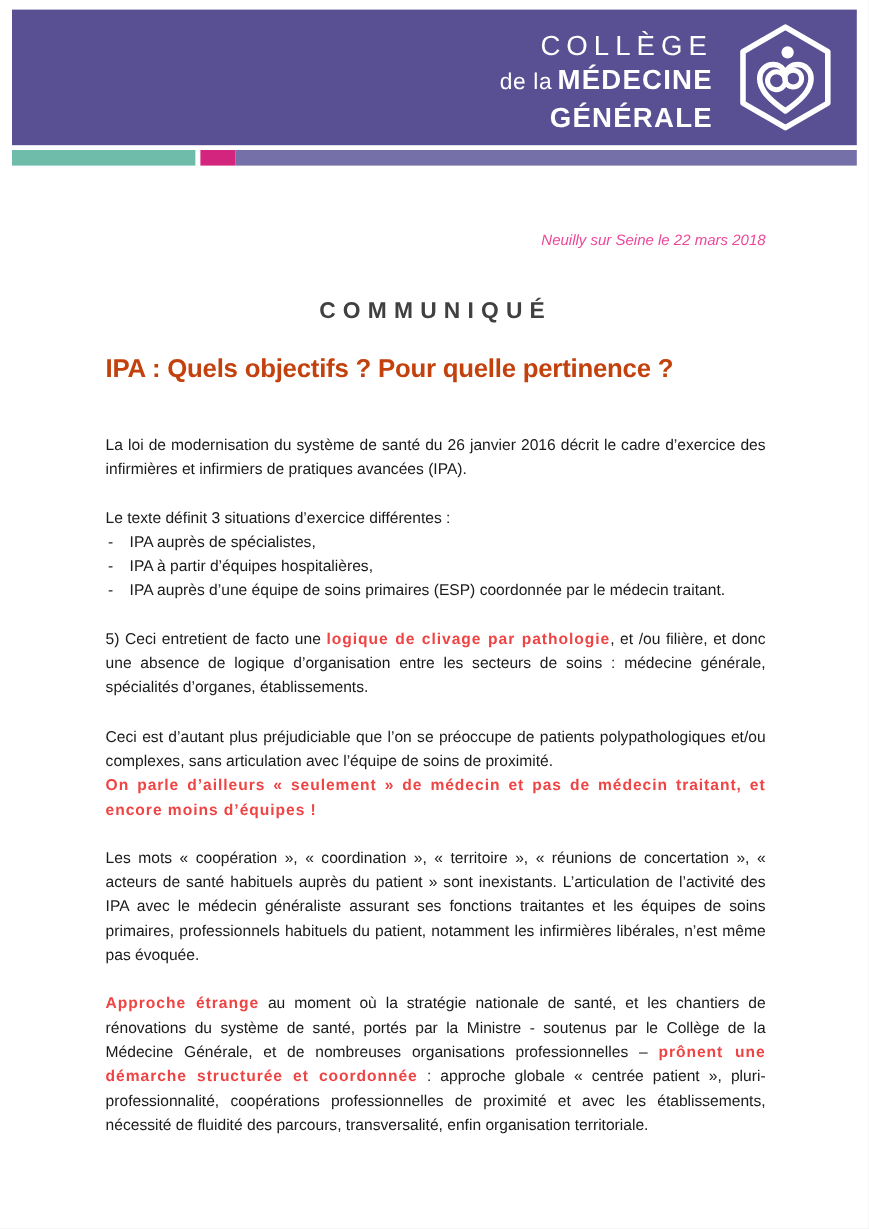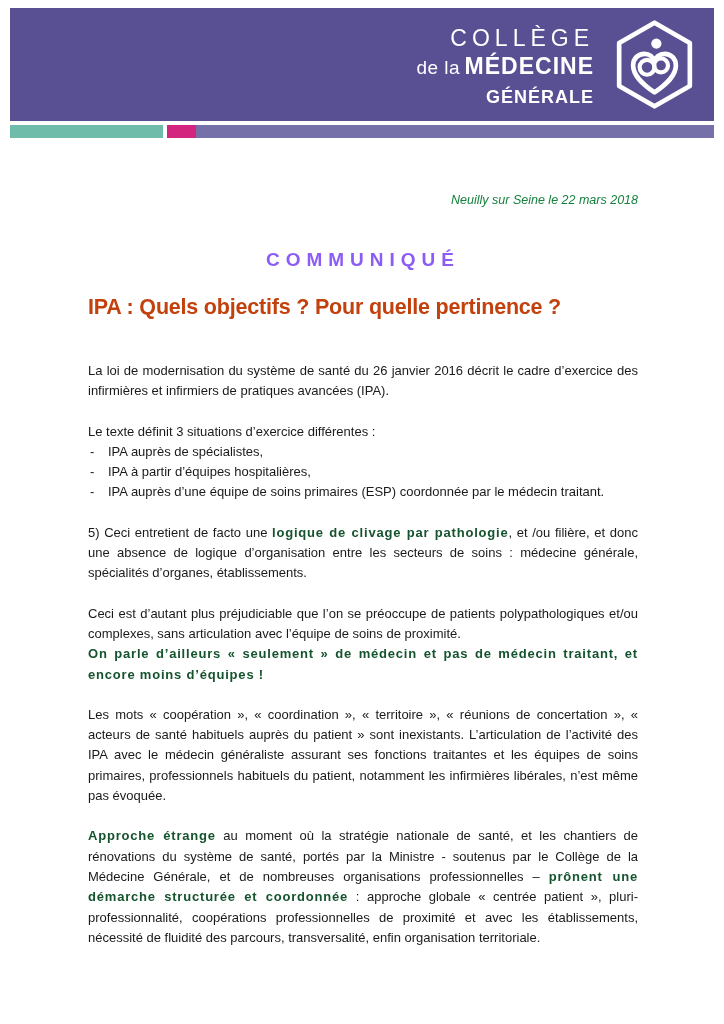--- a/index.html
+++ b/index.html
@@ -16,54 +16,54 @@
     position:absolute;left:10px;top:8px;width:704px;height:113px;
     background:#594f93;
   }
   .brand{
     position:absolute;top:16px;right:120px;
     text-align:right;color:#ffffff;line-height:28px;
   }
   .brand-l1{font-size:23px;font-weight:400;letter-spacing:5px;}
   .brand-l2 .de-la{font-size:19px;font-weight:400;letter-spacing:0.5px;margin-left:44px;}
   .brand-l2 .strong{font-size:23px;font-weight:700;letter-spacing:1px;}
-  .brand-l3{font-size:18px;font-weight:700;letter-spacing:1px;}
+  .brand-l3{font-size:23px;font-weight:700;letter-spacing:1px;}
   .logo{position:absolute;right:13px;top:10px;width:93px;height:93px;}
   .logo svg{display:block;width:100%;height:100%;}
   
   .stripe{position:absolute;left:10px;top:125px;width:704px;height:13px;display:flex;}
   .seg-teal{width:153px;background:#6fbcab;}
   .seg-gap{width:4px;background:#ffffff;}
   .seg-pink{width:29px;background:#d4257e;}
   .seg-purple{flex:1;background:#7570a8;}
   
   .doc{position:absolute;left:88px;top:138px;width:550px;}
   .dateline{
     margin:55px 0 0 0;text-align:right;
-    font-style:italic;font-size:12.5px;color:#15803d;
+    font-style:italic;font-size:12.5px;color:#ec4899;
   }
   .kicker{
     margin:42px 0 0 0;text-align:center;
-    color:#8b5cf6;font-size:19px;font-weight:700;letter-spacing:6px;
+    color:#404040;font-size:19px;font-weight:700;letter-spacing:6px;
   }
   .title{
     margin:24px 0 0 0;text-align:left;
     color:#c2410c;font-size:21.5px;font-weight:700;letter-spacing:-0.2px;
   }
   .body{
     margin-top:41px;
     font-size:13px;line-height:20.3px;color:#1a1a1a;
     text-align:justify;
   }
   .body p{margin:0 0 20px 0;}
   .body p.tight{margin-bottom:0;}
   ul.dash-list{list-style:none;margin:0 0 20px 0;padding:0;}
   ul.dash-list li{display:flex;}
   ul.dash-list .marker{flex:none;width:18px;padding-left:2px;}
-  .hl{color:#14532d;font-weight:700;letter-spacing:0.8px;}
+  .hl{color:#ef4444;font-weight:700;letter-spacing:0.8px;}
 </style>
 </head>
 <body>
 
 <div class="page">
 
   <header class="banner">
     <div class="brand">
       <div class="brand-l1">COLLÈGE</div>
       <div class="brand-l2"><span class="de-la">de la</span> <span class="strong">MÉDECINE</span></div>

